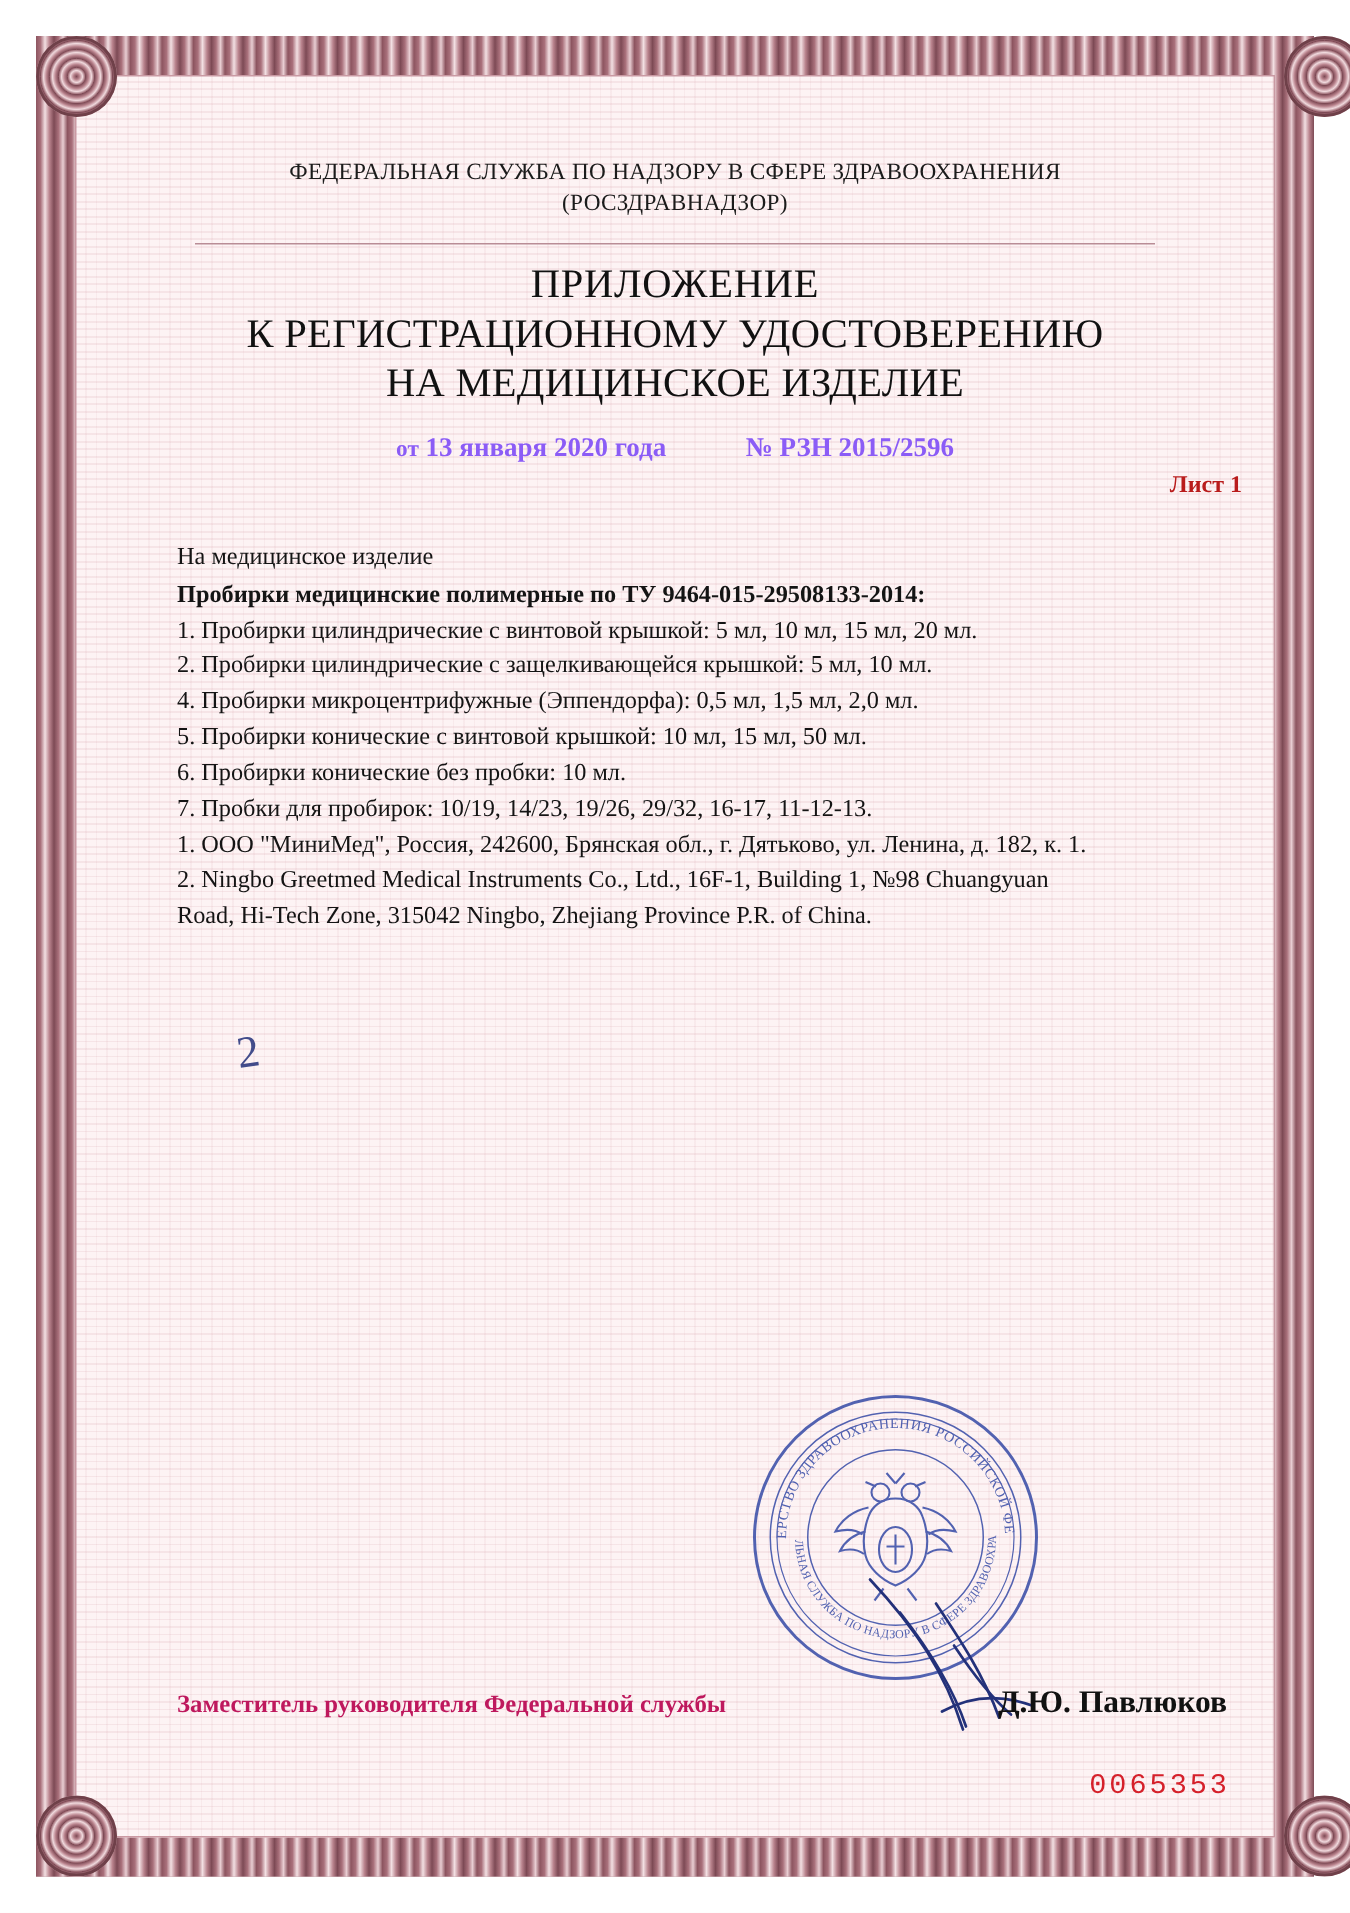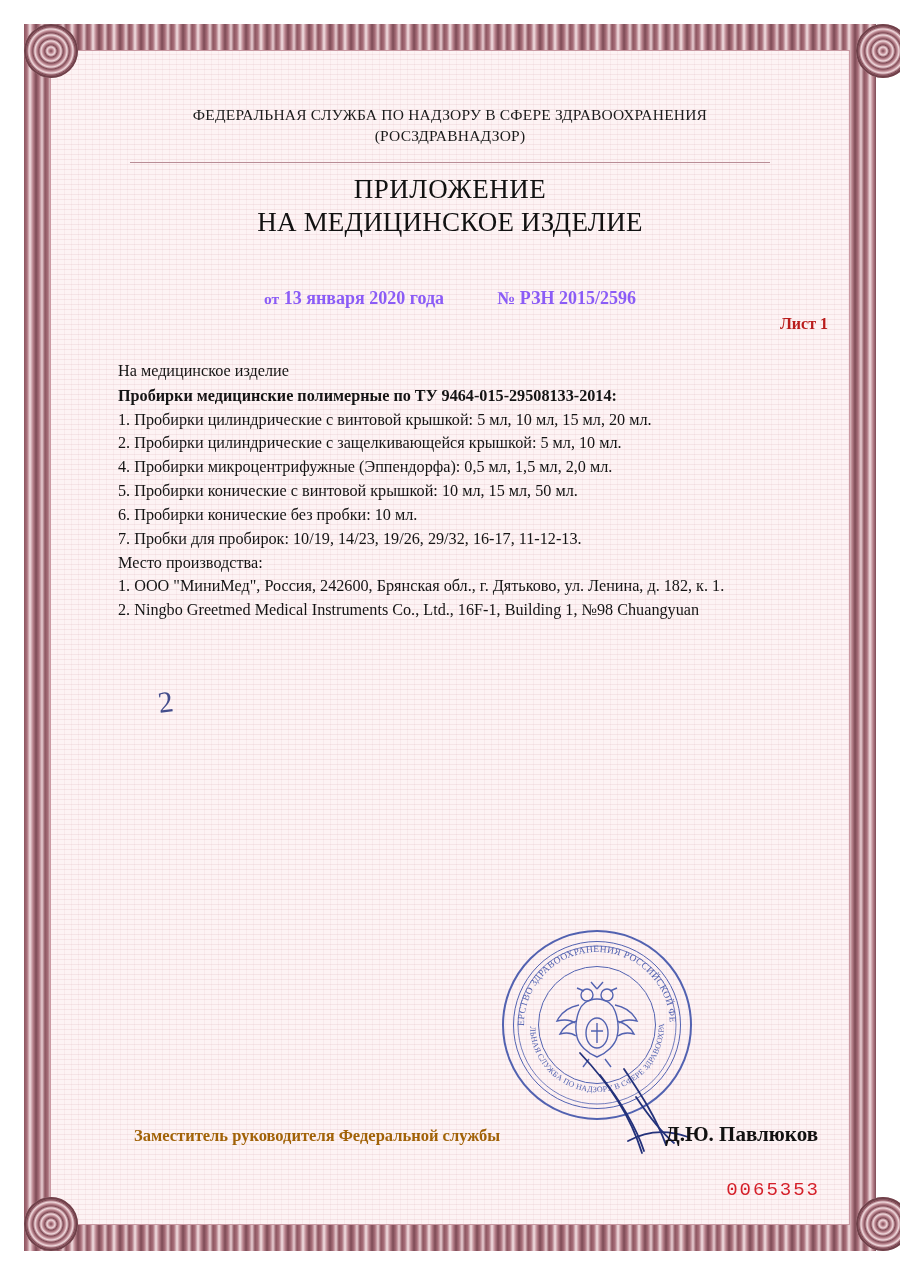--- a/index.html
+++ b/index.html
@@ -143,23 +143,22 @@
 
   .signature-block {
     position: absolute;
     left: 68px;
     bottom: 78px;
     width: 700px;
   }
   .sig-left {
     font-size: 16.5px;
     font-weight: bold;
-    color: #a16207;
+    color: #be185d;
     line-height: 1.4;
-    margin-left: 16px;
   }
   .sig-left .l2 { padding-left: 8px; }
   .sig-name {
     position: absolute;
     right: 0;
     bottom: 0;
     font-size: 21px;
     font-weight: bold;
     color: #111;
   }
@@ -252,20 +251,21 @@
 
     <div class="agency">
       <div>ФЕДЕРАЛЬНАЯ СЛУЖБА ПО НАДЗОРУ В СФЕРЕ ЗДРАВООХРАНЕНИЯ</div>
       <div class="line2">(РОСЗДРАВНАДЗОР)</div>
     </div>
 
     <div class="rule"></div>
 
     <div class="title">
       <div class="t1">ПРИЛОЖЕНИЕ</div>
+      <div class="t2">К РЕГИСТРАЦИОННОМУ УДОСТОВЕРЕНИЮ</div>
       <div class="t3">НА МЕДИЦИНСКОЕ ИЗДЕЛИЕ</div>
     </div>
 
     <div class="docline">
       <span class="small">от</span>
       <span>13 января 2020 года</span>
       <span class="gap"></span>
       <span>№</span>
       <span>РЗН 2015/2596</span>
     </div>
@@ -274,23 +274,23 @@
 
     <div class="body">
       <p class="lead">На медицинское изделие</p>
       <p class="bold">Пробирки медицинские полимерные по ТУ 9464-015-29508133-2014:</p>
       <p>1. Пробирки цилиндрические с винтовой крышкой: 5 мл, 10 мл, 15 мл, 20 мл.</p>
       <p>2. Пробирки цилиндрические с защелкивающейся крышкой: 5 мл, 10 мл.</p>
       <p>4. Пробирки микроцентрифужные (Эппендорфа): 0,5 мл, 1,5 мл, 2,0 мл.</p>
       <p>5. Пробирки конические с винтовой крышкой: 10 мл, 15 мл, 50 мл.</p>
       <p>6. Пробирки конические без пробки: 10 мл.</p>
       <p>7. Пробки для пробирок: 10/19, 14/23, 19/26, 29/32, 16-17, 11-12-13.</p>
-      <p>Место производства:</p>
       <p>1. ООО "МиниМед", Россия, 242600, Брянская обл., г. Дятьково, ул. Ленина, д. 182, к. 1.</p>
       <p>2. Ningbo Greetmed Medical Instruments Co., Ltd., 16F-1, Building 1, №98 Chuangyuan</p>
+      <p class="wrap">Road, Hi-Tech Zone, 315042 Ningbo, Zhejiang Province P.R. of China.</p>
     </div>
 
     <div class="pen-mark">2</div>
 
     <div class="stamp">
       <svg class="stamp-ring-text" viewBox="0 0 186 186">
         <defs>
           <path id="outerArc" d="M 20,93 A 73,73 0 1 1 166,93" fill="none"></path>
           <path id="innerArcBottom" d="M 26,93 A 67,67 0 1 0 160,93" fill="none"></path>
         </defs>

